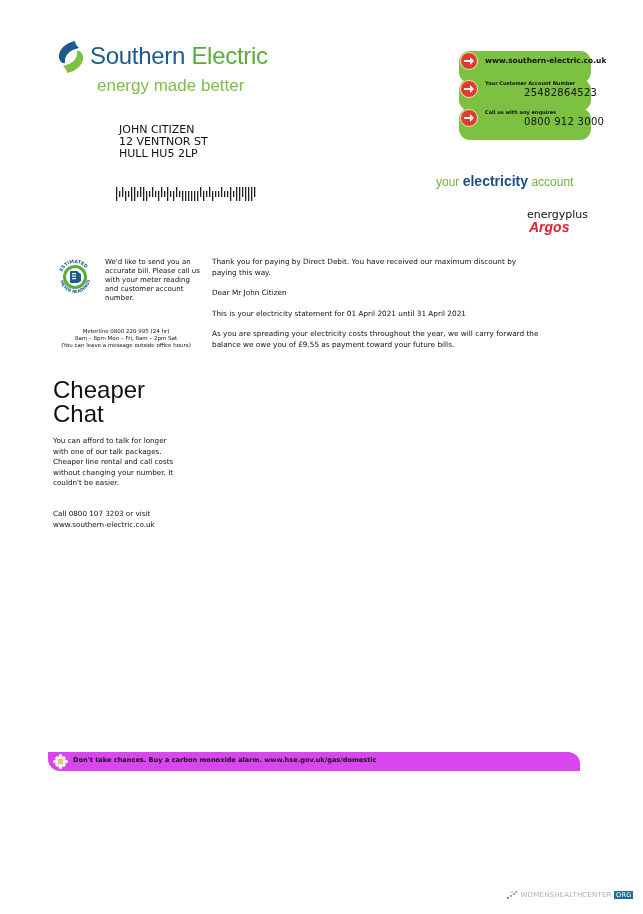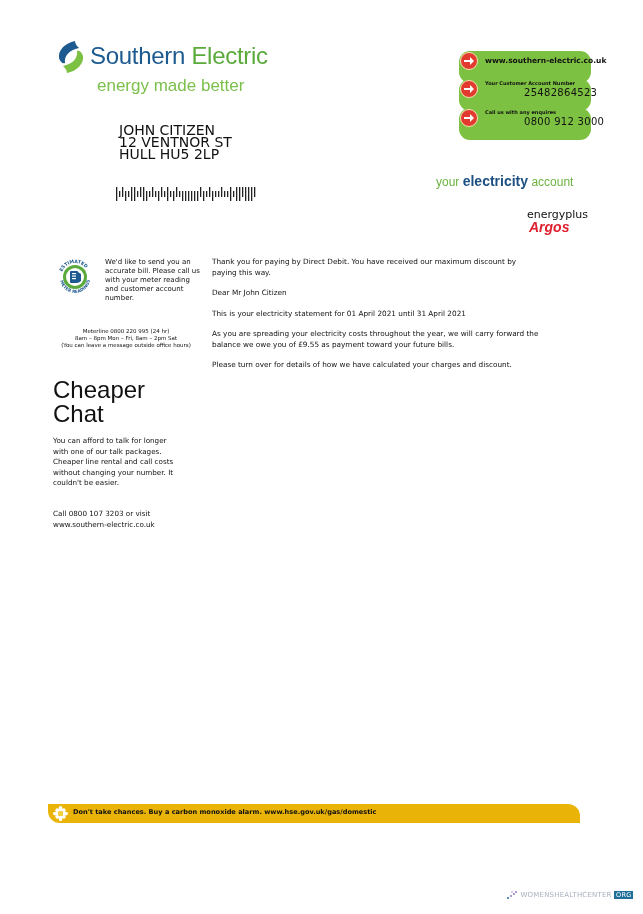--- a/index.html
+++ b/index.html
@@ -19,21 +19,21 @@
 
   
   .pill { position: absolute; left: 459px; width: 132px; height: 32px; background: #7dc142; border-radius: 11px; }
   .pill .arrow { position: absolute; left: 1px; top: 1px; width: 18px; height: 18px; border-radius: 50%; background: #e23a2f; border: 1px solid #f7e1b0; box-sizing: border-box; }
   .pill .arrow svg { position: absolute; left: 2px; top: 2px; }
   .pill .single { position: absolute; left: 26px; top: 5px; font-size: 7.5px; font-weight: bold; color: #111; white-space: nowrap; }
   .pill .small { position: absolute; left: 26px; top: 1px; font-size: 5px; font-weight: bold; color: #111; white-space: nowrap; }
   .pill .big { position: absolute; left: 26px; top: 8px; font-size: 10px; color: #111; white-space: nowrap; letter-spacing: 0.3px; margin-left: 39px; }
 
   
-  .address { left: 119px; top: 124px; font-size: 14px; line-height: 12px; color: #111; }
+  .address { left: 119px; top: 124px; font-size: 11px; line-height: 12px; color: #111; }
   .barcode { left: 116px; top: 187px; width: 140px; height: 14px; }
 
   .ye { left: 436px; top: 173px; font-size: 12px; white-space: nowrap; font-family: "Liberation Sans", sans-serif; }
   .ye .g { color: #6cb33f; }
   .ye .bl { color: #1c4f82; font-weight: bold; font-size: 14px; }
 
   .eplus { left: 527px; top: 208px; font-size: 11px; color: #111; white-space: nowrap; }
   .argos { left: 529px; top: 219px; font-size: 14px; color: #e0202e; font-weight: bold; font-style: italic; white-space: nowrap; font-family: "Liberation Sans", sans-serif; }
 
   
@@ -45,21 +45,21 @@
   
   .letter { left: 212px; top: 257px; width: 330px; font-size: 7.3px; line-height: 10.5px; }
   .letter p { margin: 0 0 10px 0; }
 
   
   .promo-title { left: 53px; top: 378px; font-size: 24px; line-height: 24px; font-weight: normal; font-family: "Liberation Sans", sans-serif; }
   .promo-body { left: 53px; top: 436px; width: 125px; font-size: 7.2px; line-height: 10.5px; }
   .promo-cta { left: 53px; top: 509px; width: 130px; font-size: 7.2px; line-height: 10.5px; }
 
   
-  .banner { left: 48px; top: 804px; width: 532px; height: 19px; background: #eab308; border-radius: 0 12px 0 12px; }
+  .banner { left: 48px; top: 752px; width: 532px; height: 19px; background: #d946ef; border-radius: 0 12px 0 12px; }
   .banner .daisy { position: absolute; left: 5px; top: 2px; width: 15px; height: 15px; }
   .banner .txt { position: absolute; left: 25px; top: 4px; font-size: 6.6px; font-weight: bold; color: #111; white-space: nowrap; }
 
   
   .wm { left: 506px; top: 890px; white-space: nowrap; font-size: 7px; color: #aab0bf; letter-spacing: 0.2px; }
   .wm .dots { display: inline-block; width: 12px; height: 10px; position: relative; vertical-align: middle; }
   .wm .org { background: #1f6f99; color: #fff; padding: 0 2px; font-size: 6.5px; }
 </style>
 </head>
 <body>
@@ -187,21 +187,20 @@
   <div>Meterline 0800 220 995 (24 hr)</div>
   <div>8am – 8pm Mon – Fri, 8am – 2pm Sat</div>
   <div>(You can leave a message outside office hours)</div>
 </div>
 
 <div class="abs letter">
   <p>Thank you for paying by Direct Debit. You have received our maximum discount by paying this way.</p>
   <p>Dear Mr John Citizen</p>
   <p>This is your electricity statement for 01 April 2021 until 31 April 2021</p>
   <p>As you are spreading your electricity costs throughout the year, we will carry forward the balance we owe you of £9.55 as payment toward your future bills.</p>
-  <p>Please turn over for details of how we have calculated your charges and discount.</p>
 </div>
 
 <div class="abs promo-title">
   <div>Cheaper</div>
   <div>Chat</div>
 </div>
 <div class="abs promo-body">You can afford to talk for longer with one of our talk packages. Cheaper line rental and call costs without changing your number. It couldn't be easier.</div>
 <div class="abs promo-cta">Call 0800 107 3203 or visit www.southern-electric.co.uk</div>
 
 <div class="abs banner">

